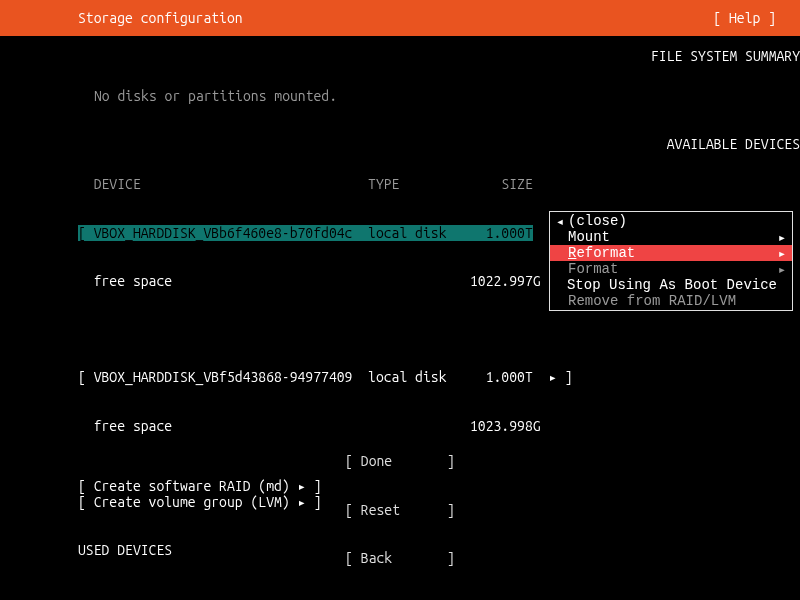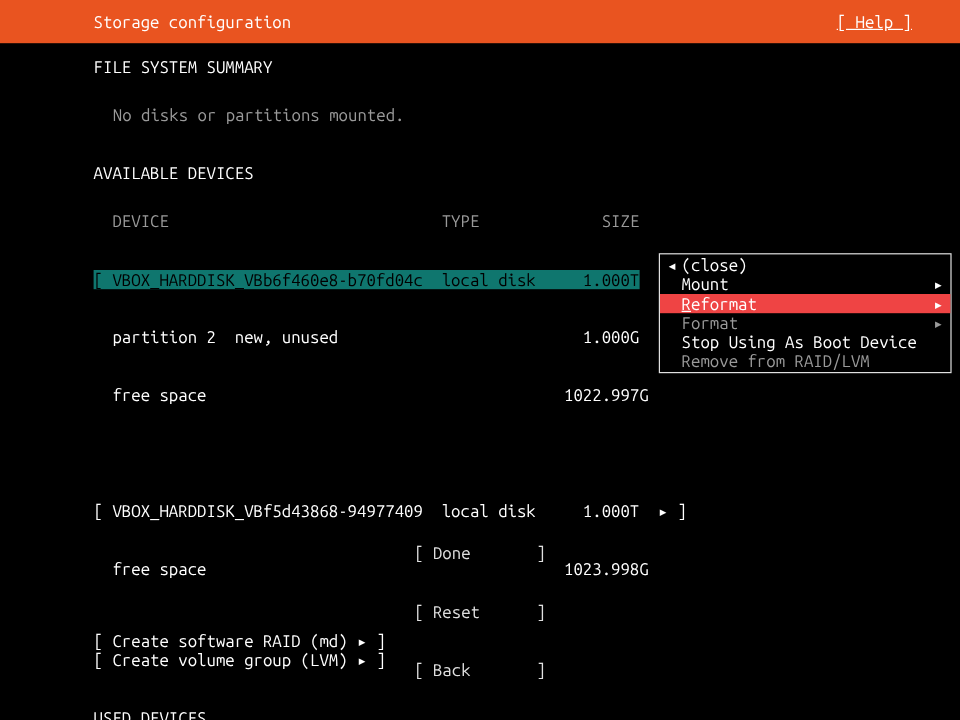--- a/index.html
+++ b/index.html
@@ -17,26 +17,26 @@
   .header {
     background: #e95420;
     color: #fff;
     display: flex;
     justify-content: space-between;
     align-items: center;
     height: 36px;
     padding: 0 0;
   }
   .header .title { padding-left: 78px; }
-  .header .help { padding-right: 40px; text-decoration: underline; }
+  .header .help { padding-right: 24px; }
   .main { padding: 12px 0 0 78px; color: #fff; }
   .grey { color: #9a9a9a; margin-top: 24px; }
   .main > div { white-space: pre; }
   .instruction { margin-top: 2px; margin-bottom: 14px; }
-  .section-title { margin-bottom: 16px; }
+  .section-title { margin-bottom: 16px; text-align: right; }
   .fs-summary { margin-left: 16px; margin-bottom: 32px; }
   .headers { margin-bottom: 0px; }
   .avail { margin-bottom: 12px; }
   .action-row { margin-bottom: 0px; }
   .used-title { margin-top: 32px; margin-bottom: 16px; }
   .sel {
     background: #0f766e;
     color: #000;
   }
   .centered-actions {
@@ -57,21 +57,21 @@
     padding: 1px 0;
   }
   .context-menu .row {
     display: flex;
     align-items: center;
     height: 16px;
     padding: 0 4px 0 4px;
     white-space: pre;
   }
   .context-menu .row .l { width: 12px; text-align: center; }
-  .context-menu .row .label { flex: 1; padding-left: 2px; }
+  .context-menu .row .label { flex: 1; padding-left: 2px; font-family: Liberation Mono, monospace; }
   .context-menu .row .r { width: 12px; text-align: center; }
   .context-menu .row.sel-red {
     background: #ef4444;
     color: #fff;
   }
   .hotkey { text-decoration: underline; }
   .disabled { color: #9a9a9a; }
 </style>
 </head>
 <body>
@@ -86,21 +86,20 @@
 
   <div class="section-title">FILE SYSTEM SUMMARY</div>
   <div class="fs-summary grey">No disks or partitions mounted.</div>
 
   <div class="section-title">AVAILABLE DEVICES</div>
 
   <div class="headers grey">  <span>DEVICE</span>                             <span>TYPE</span>             <span>SIZE</span></div>
 
   <div class="avail">
     <div><span class="sel">[ VBOX_HARDDISK_VBb6f460e8-b70fd04c  local disk     1.000T</span></div>
-    <div>  partition 2  new, unused                          1.000G</div>
     <div>  free space                                      1022.997G</div>
     <div>&nbsp;</div>
     <div>[ VBOX_HARDDISK_VBf5d43868-94977409  local disk     1.000T  ▸ ]</div>
     <div>  free space                                      1023.998G</div>
   </div>
 
   <div class="action-row">[ Create software RAID (md) ▸ ]</div>
   <div class="action-row">[ Create volume group (LVM) ▸ ]</div>
 
   <div class="used-title">USED DEVICES</div>

